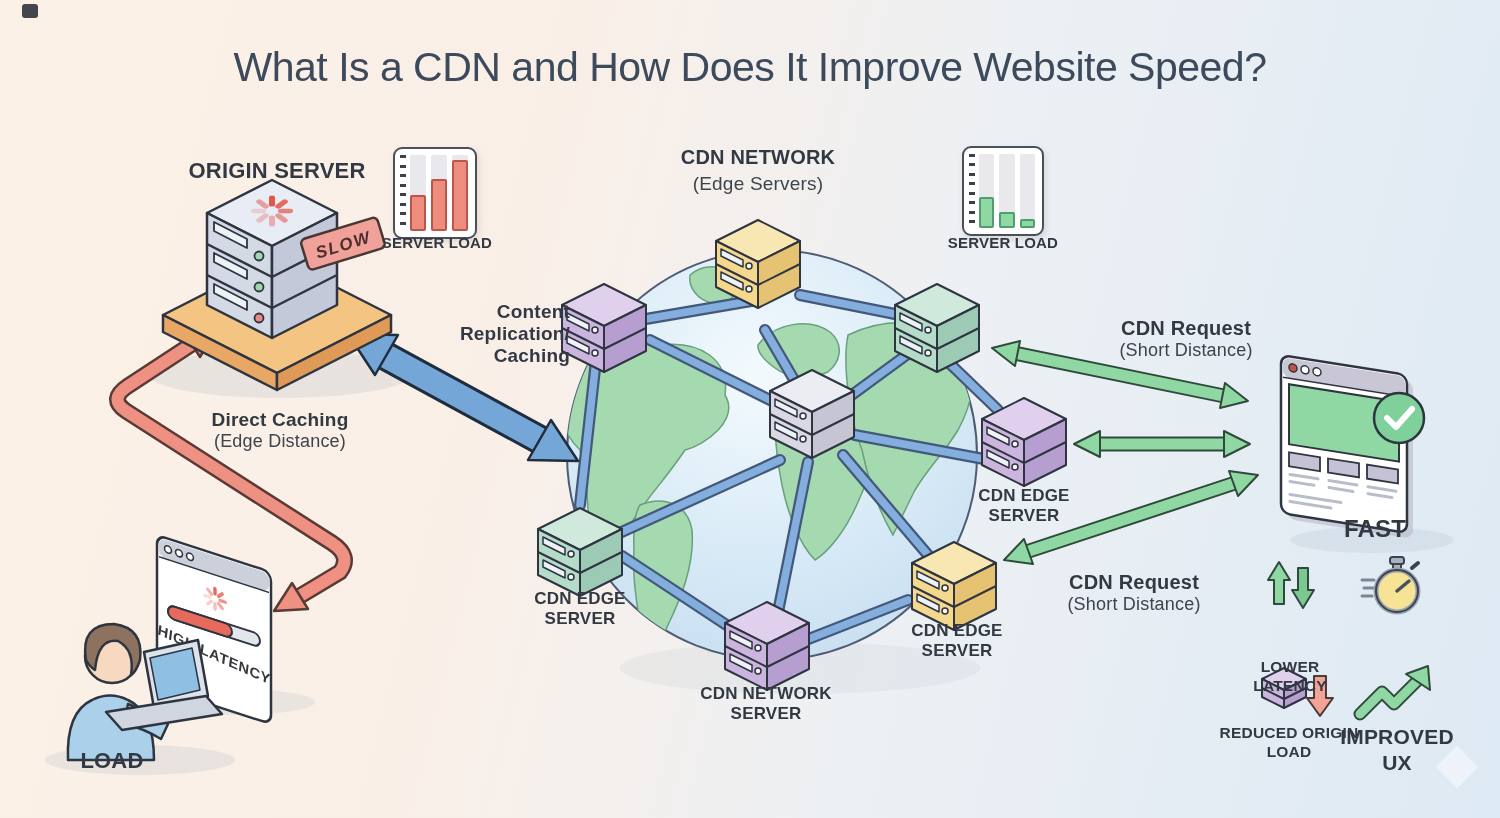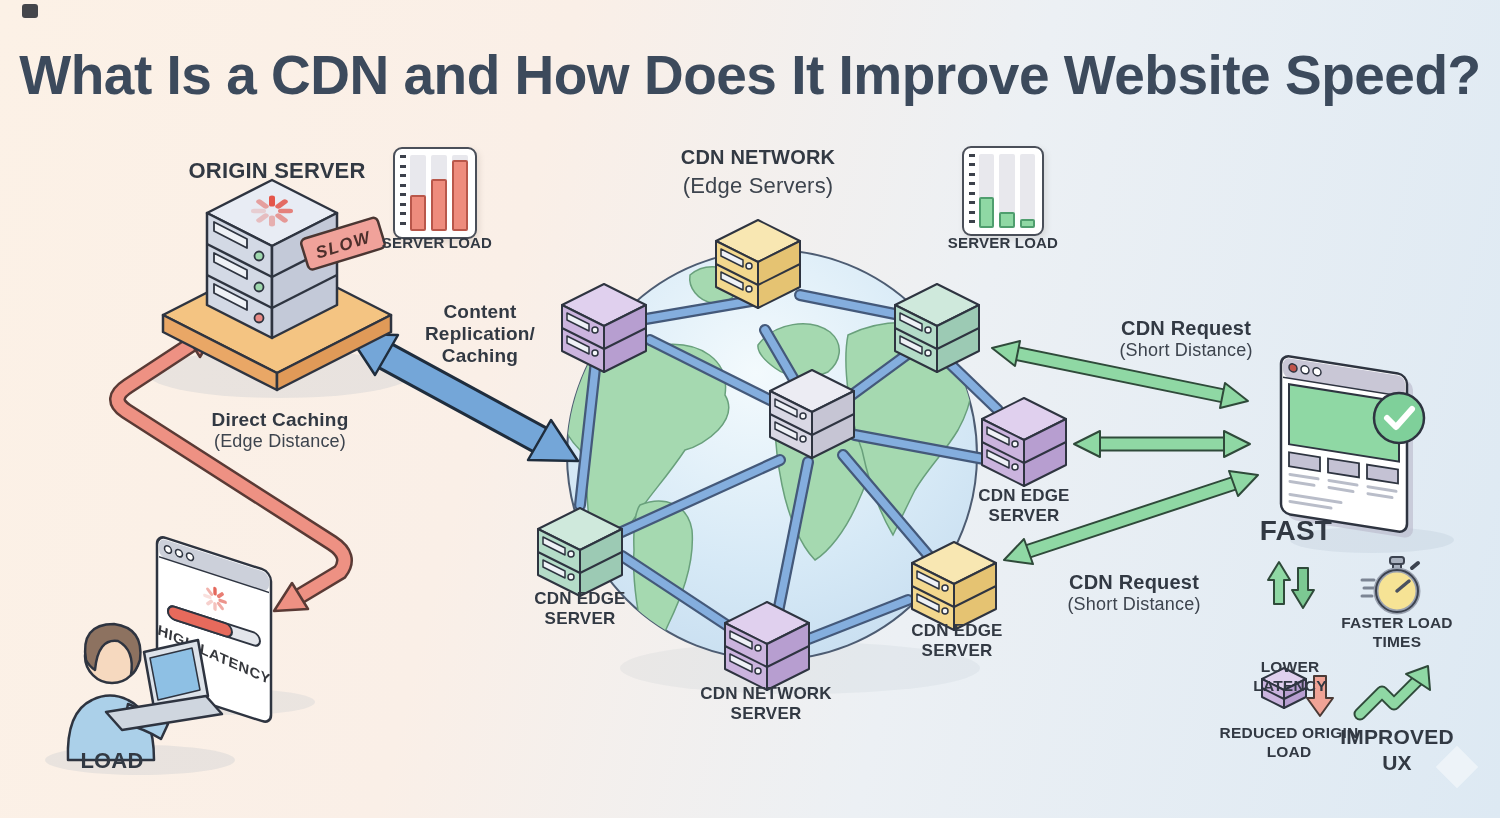--- a/index.html
+++ b/index.html
@@ -3,21 +3,21 @@
 <meta charset="utf-8">
 <style>
   html,body{margin:0;padding:0;}
   #canvas{position:relative;width:1500px;height:818px;overflow:hidden;
     font-family:"Liberation Sans","DejaVu Sans",sans-serif;
     background:linear-gradient(104deg,var(--background_left) 0%,#faefe7 34%,#ecf0f4 62%,var(--background_right) 100%);}
   #scene{position:absolute;left:0;top:0;}
   .lbl{position:absolute;text-align:center;font-weight:800;color:#323943;line-height:1.15;letter-spacing:.2px;}
   .sub{font-weight:500;color:#3d444e;}
   .lbl .b{display:block;}
-  #title{left:0;right:0;top:44px;font-size:55px;font-weight:700;color:var(--title_text);letter-spacing:-.5px;}
+  #title{left:0;right:0;top:44px;font-size:41px;font-weight:400;color:var(--title_text);letter-spacing:-.5px;}
   .load-card{position:absolute;box-sizing:border-box;background:#fff;border:2.5px solid #4a4f59;
     border-radius:9px;display:flex;padding:6px 7px 6px 5px;box-shadow:2px 3px 6px rgba(120,110,100,.18);}
   .ticks{width:6px;align-self:stretch;margin-right:4px;
     background:repeating-linear-gradient(to bottom,#3c414b 0 3px,transparent 3px 9.5px);}
   .bars{flex:1;display:flex;align-items:flex-end;gap:5px;}
   .col{flex:1;height:100%;background:#e8e8ed;border-radius:2px;display:flex;align-items:flex-end;}
   .bar{width:100%;border-radius:2px;border:2px solid;box-sizing:border-box;}
   .bars-red .bar{background:var(--slow_red);border-color:#b9574a;}
   .bars-green .bar{background:var(--fast_green);border-color:#4f9e6e;}
   .corner-mark{position:absolute;left:22px;top:4px;width:16px;height:14px;border-radius:3px;background:#30333a;opacity:.9;}
@@ -277,38 +277,38 @@
           <div class="bar" style="height: 68%;"></div>
         </div>
         <div class="col">
           <div class="bar" style="height: 94%;"></div>
         </div>
       </div>
   </div>
   <div class="lbl" style="left:357px;top:234px;width:160px;font-size:15px;">SERVER LOAD</div>
 
   <div class="lbl" style="left:628px;top:146px;width:260px;font-size:20px;">CDN NETWORK</div>
-  <div class="lbl sub" style="left:628px;top:173px;width:260px;font-size:22px;">(Edge Servers)</div>
+  <div class="lbl sub" style="left:628px;top:173px;width:260px;font-size:19px;">(Edge Servers)</div>
   <div class="load-card" style="left:962px;top:146px;width:82px;height:90px;">
     <div class="ticks"></div>
     <div class="bars bars-green">
         <div class="col">
           <div class="bar" style="height: 42%;"></div>
         </div>
         <div class="col">
           <div class="bar" style="height: 22%;"></div>
         </div>
         <div class="col">
           <div class="bar" style="height: 12%;"></div>
         </div>
       </div>
   </div>
   <div class="lbl" style="left:923px;top:234px;width:160px;font-size:15px;">SERVER LOAD</div>
 
-  <div class="lbl" style="left:390px;top:301px;width:180px;font-size:19px;line-height:1.15;">
+  <div class="lbl" style="left:390px;top:301px;width:180px;font-size:19px;line-height:1.15;text-align:right;">
     <span class="b">Content</span>
     <span class="b">Replication/</span>
     <span class="b">Caching</span>
   </div>
 
   <div class="lbl" style="left:180px;top:409px;width:200px;font-size:19px;">
     <span class="b">Direct Caching</span>
     <span class="b sub" style="font-size:18px;">(Edge Distance)</span>
   </div>
 
@@ -319,21 +319,20 @@
   <div class="lbl" style="left:1024px;top:571px;width:220px;font-size:20px;">
     <span class="b">CDN Request</span>
     <span class="b sub" style="font-size:18px;">(Short Distance)</span>
   </div>
 
   <div class="lbl" style="left:515px;top:589px;width:130px;font-size:17px;">CDN EDGE SERVER</div>
   <div class="lbl" style="left:686px;top:684px;width:160px;font-size:17px;">CDN NETWORK SERVER</div>
   <div class="lbl" style="left:892px;top:621px;width:130px;font-size:17px;">CDN EDGE SERVER</div>
   <div class="lbl" style="left:959px;top:486px;width:130px;font-size:17px;">CDN EDGE SERVER</div>
 
-  <div class="lbl" style="left:1236px;top:515px;width:120px;font-size:28px;">FAST</div>
+  <div class="lbl" style="left:1315px;top:515px;width:120px;font-size:24px;">FAST</div>
   <div class="lbl" style="left:52px;top:748px;width:120px;font-size:22px;">LOAD</div>
 
   <div class="lbl" style="left:1225px;top:614px;width:130px;font-size:15.5px;line-height:1.22;margin-top:44px;">LOWER LATENCY</div>
-  <div class="lbl" style="left:1332px;top:614px;width:130px;font-size:15.5px;line-height:1.22;">FASTER LOAD TIMES</div>
   <div class="lbl" style="left:1219px;top:724px;width:140px;font-size:15.5px;line-height:1.22;text-align:center;">REDUCED ORIGIN LOAD</div>
   <div class="lbl" style="left:1337px;top:724px;width:120px;font-size:21px;line-height:1.22;">IMPROVED UX</div>
 
 </div>
 
 </body></html>

